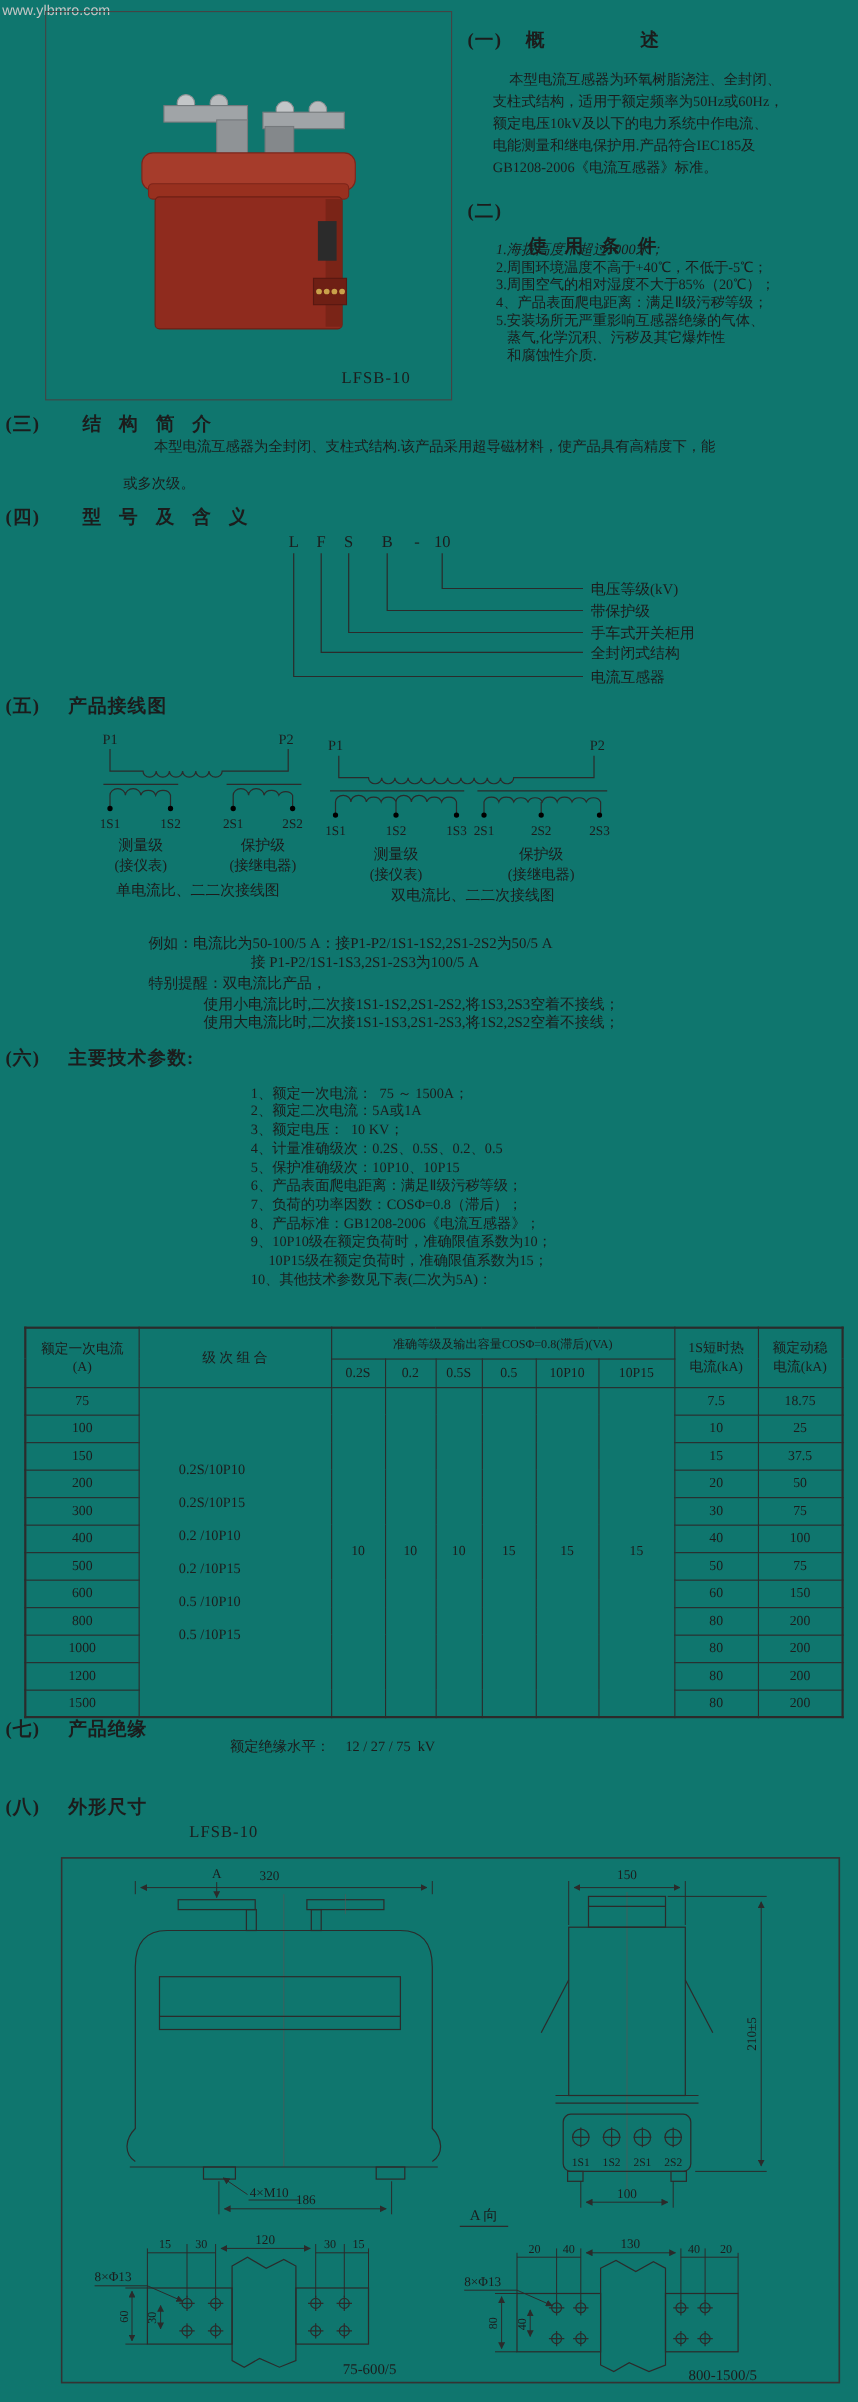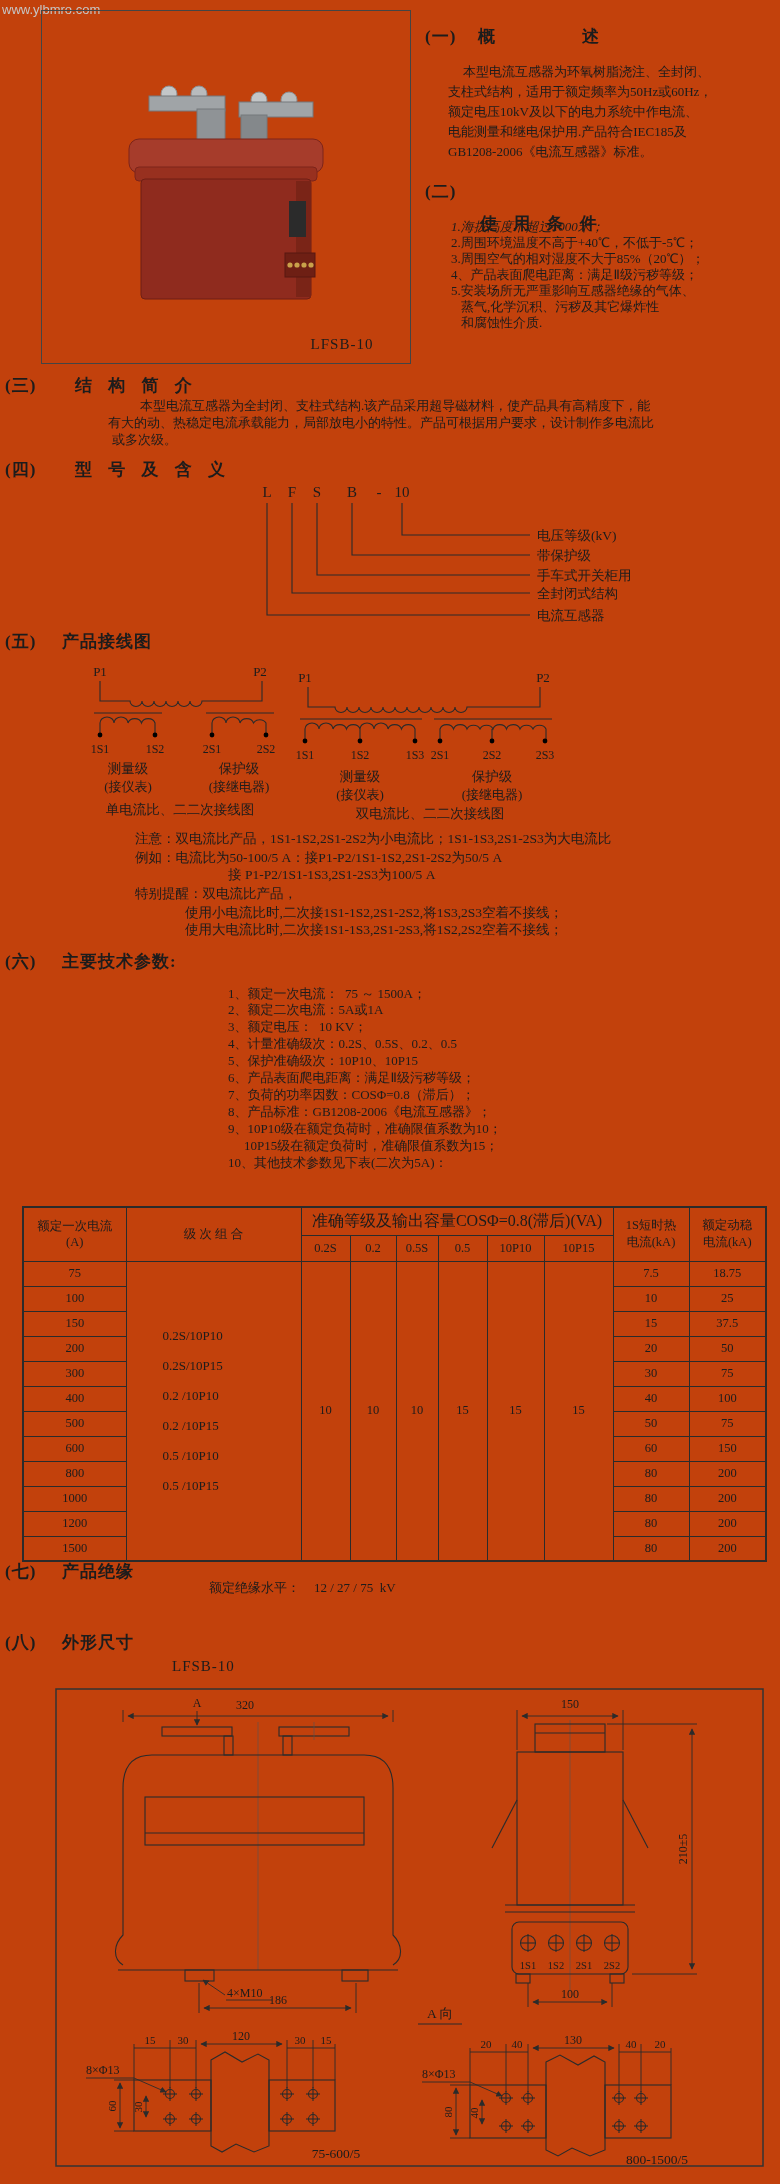--- a/index.html
+++ b/index.html
@@ -1,16 +1,16 @@
 <!DOCTYPE html>
 <html><head>
 <meta charset="utf-8">
 <style>
   html,body{margin:0;padding:0;background:#e8e8e8;}
-  .page{position:relative;width:780px;height:2184px;background:#c2410c;margin:0 auto;
+  .page{position:relative;width:780px;height:2184px;background:#0f766e;margin:0 auto;
         font-family:"Liberation Serif",serif;color:#1c1c1c;overflow:hidden;}
   .abs{position:absolute;}
   .wm{color:#c6c6c6;font-size:13px;font-family:"Liberation Sans",sans-serif;}
   .h{font-weight:bold;font-size:17px;letter-spacing:1px;white-space:pre;}
   .t{font-size:13px;white-space:pre;line-height:16px;}
   .t14{font-size:13.5px;white-space:pre;}
   .photo-box{border:1.5px solid #444;}
   .cap{font-size:15px;letter-spacing:1px;}
   table.params{border-collapse:collapse;table-layout:fixed;font-size:12.5px;margin-top:20px;}
   table.params th,table.params td{border:1px solid #2b2b2b;text-align:center;padding:0;
@@ -71,21 +71,20 @@
   <div class="abs t" style="left:451px;top:235px;">2.周围环境温度不高于+40℃，不低于-5℃；</div>
   <div class="abs t" style="left:451px;top:251px;">3.周围空气的相对湿度不大于85%（20℃）；</div>
   <div class="abs t" style="left:451px;top:267px;">4、产品表面爬电距离：满足Ⅱ级污秽等级；</div>
   <div class="abs t" style="left:451px;top:283px;">5.安装场所无严重影响互感器绝缘的气体、</div>
   <div class="abs t" style="left:461px;top:299px;">蒸气,化学沉积、污秽及其它爆炸性</div>
   <div class="abs t" style="left:461px;top:315px;">和腐蚀性介质.</div>
 
   <div class="abs h" style="left:5px;top:374px;">(三)</div>
   <div class="abs h" style="left:75px;top:374px;letter-spacing:6px;">结 构 简 介</div>
   <div class="abs t" style="left:140px;top:398px;">本型电流互感器为全封闭、支柱式结构.该产品采用超导磁材料，使产品具有高精度下，能</div>
-  <div class="abs t" style="left:108px;top:415px;">有大的动、热稳定电流承载能力，局部放电小的特性。产品可根据用户要求，设计制作多电流比</div>
   <div class="abs t" style="left:112px;top:432px;">或多次级。</div>
 
   <div class="abs h" style="left:5px;top:458px;">(四)</div>
   <div class="abs h" style="left:75px;top:458px;letter-spacing:6px;">型 号 及 含 义</div>
   <svg class="abs" style="left:0;top:460px;" width="780" height="175" viewBox="0 460 780 175">
     <text x="267" y="497" font-size="15" text-anchor="middle">L</text>
     <text x="292" y="497" font-size="15" text-anchor="middle">F</text>
     <text x="317" y="497" font-size="15" text-anchor="middle">S</text>
     <text x="352" y="497" font-size="15" text-anchor="middle">B</text>
     <text x="379" y="497" font-size="15" text-anchor="middle">-</text>
@@ -149,21 +148,20 @@
       <text x="440" y="759" font-size="12" text-anchor="middle">2S1</text>
       <text x="492" y="759" font-size="12" text-anchor="middle">2S2</text>
       <text x="545" y="759" font-size="12" text-anchor="middle">2S3</text>
       <text x="360" y="781" font-size="13.5" text-anchor="middle">测量级</text>
       <text x="360" y="799" font-size="13" text-anchor="middle">(接仪表)</text>
       <text x="492" y="781" font-size="13.5" text-anchor="middle">保护级</text>
       <text x="492" y="799" font-size="13" text-anchor="middle">(接继电器)</text>
       <text x="430" y="818" font-size="13.5" text-anchor="middle">双电流比、二二次接线图</text>
     </g>
   </svg>
-  <div class="abs t14" style="left:135px;top:830px;">注意：双电流比产品，1S1-1S2,2S1-2S2为小电流比；1S1-1S3,2S1-2S3为大电流比</div>
   <div class="abs t14" style="left:135px;top:849px;">例如：电流比为50-100/5 A：接P1-P2/1S1-1S2,2S1-2S2为50/5 A</div>
   <div class="abs t14" style="left:228px;top:866px;">接 P1-P2/1S1-1S3,2S1-2S3为100/5 A</div>
   <div class="abs t14" style="left:135px;top:885px;">特别提醒：双电流比产品，</div>
   <div class="abs t14" style="left:185px;top:904px;">使用小电流比时,二次接1S1-1S2,2S1-2S2,将1S3,2S3空着不接线；</div>
   <div class="abs t14" style="left:185px;top:921px;">使用大电流比时,二次接1S1-1S3,2S1-2S3,将1S2,2S2空着不接线；</div>
 
   <div class="abs h" style="left:5px;top:950px;">(六)</div>
   <div class="abs h" style="left:62px;top:950px;">主要技术参数:</div>
   <div class="abs t" style="left:228px;top:985px;line-height:17.4px;">1、额定一次电流：  75 ～ 1500A；</div>
   <div class="abs t" style="left:228px;top:1002px;">2、额定二次电流：5A或1A</div>
@@ -190,21 +188,21 @@
       <col style="width:76px">
         <col style="width:77px">
     </colgroup>
     <tbody>
         <tr style="height:28px">
       <th rowspan="2">
         <div>额定一次电流</div>
             <div>(A)</div>
       </th>
       <th rowspan="2">级 次 组 合</th>
-      <th colspan="6" style="font-size:16px;">准确等级及输出容量COSΦ=0.8(滞后)(VA)</th>
+      <th colspan="6" style="font-size:11px;">准确等级及输出容量COSΦ=0.8(滞后)(VA)</th>
       <th rowspan="2">
         <div>1S短时热</div>
             <div>电流(kA)</div>
       </th>
       <th rowspan="2">
         <div>额定动稳</div>
             <div>电流(kA)</div>
       </th>
     </tr>
     <tr style="height:26px">

